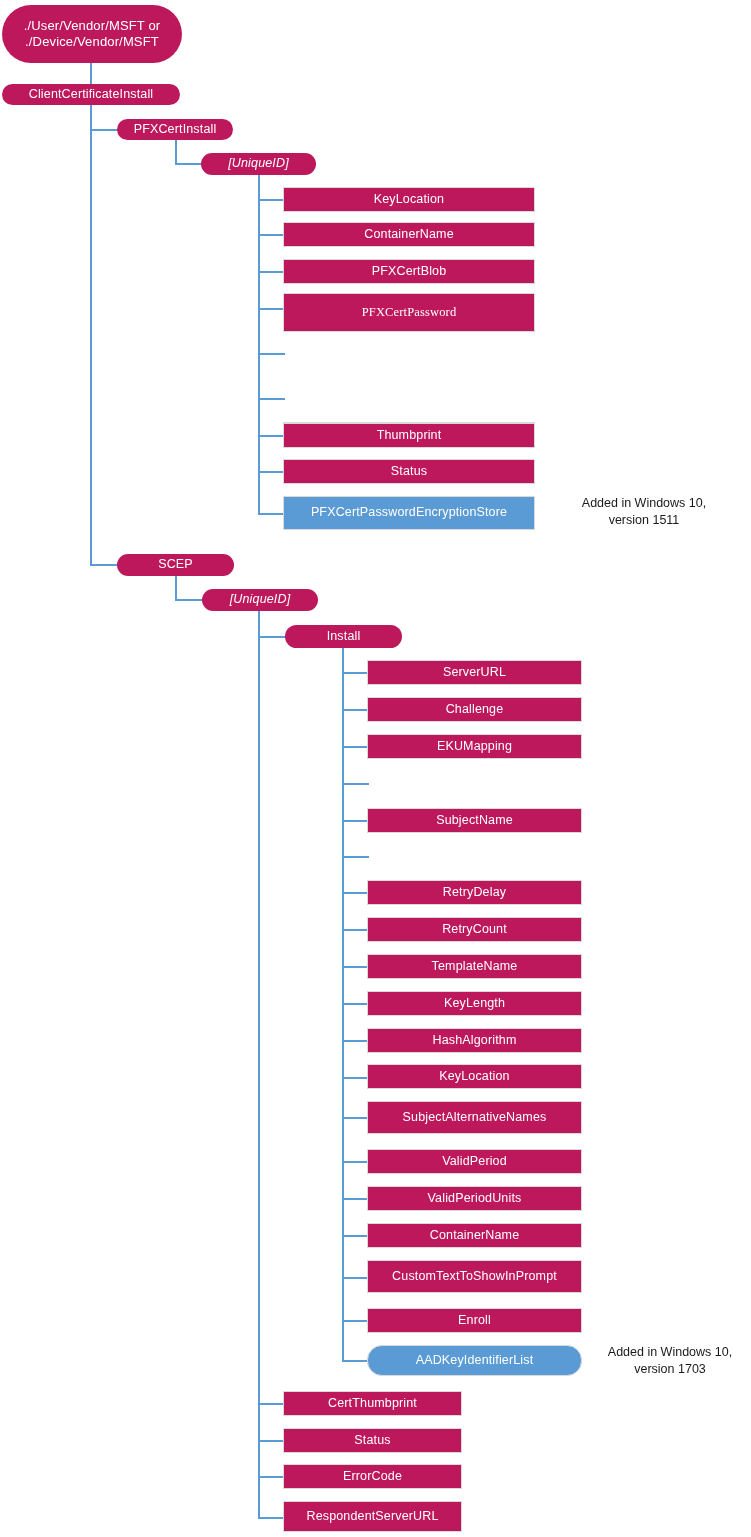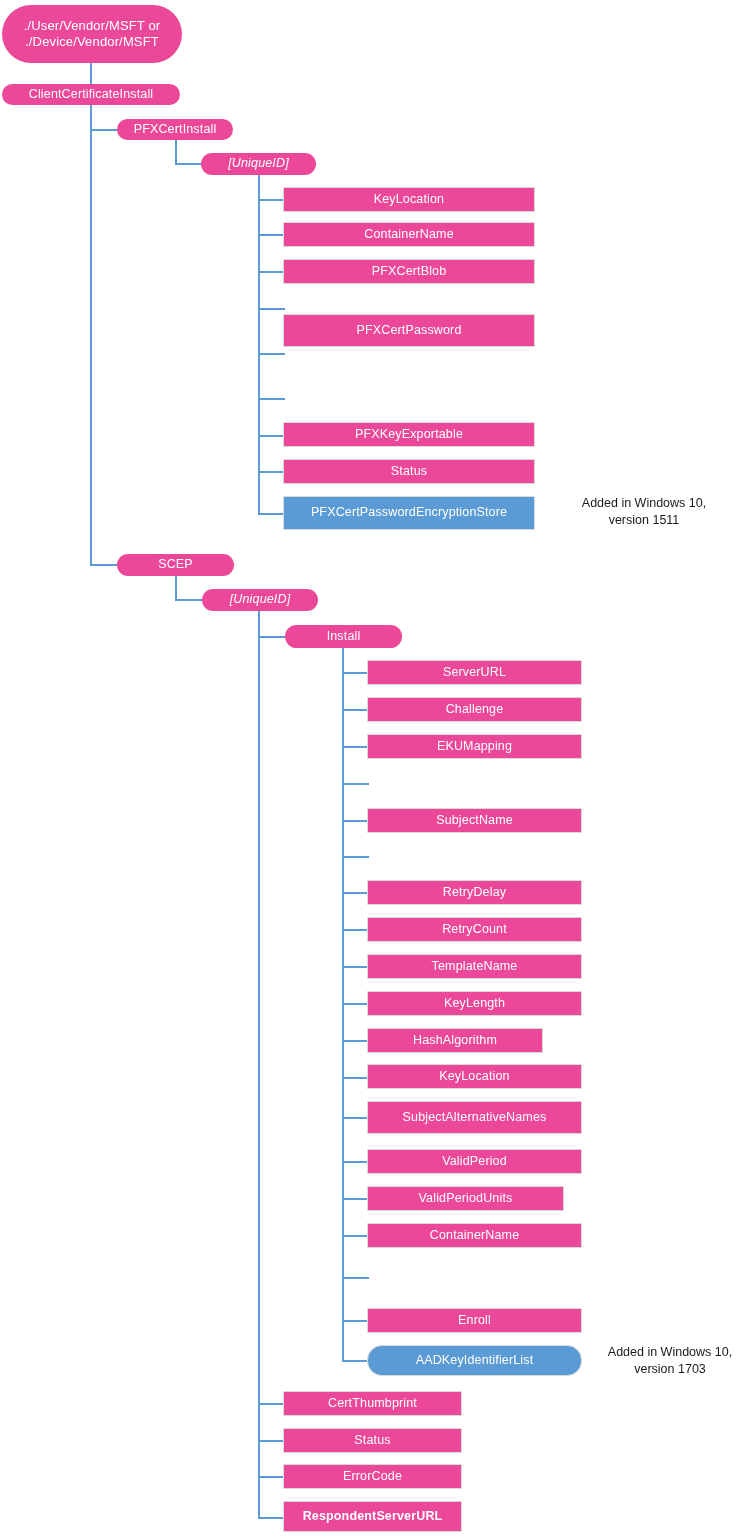--- a/index.html
+++ b/index.html
@@ -27,21 +27,21 @@
     align-items: center;
     justify-content: center;
     text-align: center;
     color: #ffffff;
     font-size: 12.5px;
     letter-spacing: 0.15px;
     line-height: 1.25;
     z-index: 3;
     white-space: pre-line;
   }
-  .node.green  { background: #ec4899; }
+  .node.green  { background: #be185d; }
   .node.blue   { background: #5B9BD5; }
   .node.rounded {
     border-radius: 999px;
   }
   .node.rect {
     border: 1px solid #d9d9d9;
     border-radius: 1px;
   }
   .node.italic { font-style: italic; }
 
@@ -126,52 +126,54 @@
 
   <div class="node green rounded" style="left:2px; top:84px; width:178px; height:21px;">ClientCertificateInstall</div>
 
   <div class="node green rounded" style="left:117px; top:119px; width:116px; height:21px;">PFXCertInstall</div>
 
   <div class="node green rounded italic" style="left:201px; top:153px; width:115px; height:22px;">[UniqueID]</div>
 
   <div class="node green rect" style="left:283px; top:187px; width:252px; height:25px;">KeyLocation</div>
   <div class="node green rect" style="left:283px; top:222px; width:252px; height:25px;">ContainerName</div>
   <div class="node green rect" style="left:283px; top:259px; width:252px; height:25px;">PFXCertBlob</div>
-  <div class="node green rect" style="left:283px; top:314px; width:252px; height:33px;">PFXCertPassword</div>
+  <div class="node green rect" style="left:283px; top:293px; width:252px; height:39px;font-family:Liberation Serif, serif;">PFXCertPassword</div>
   <div class="node green rect" style="left:283px; top:386px; width:252px; height:25px;margin-top:36px;">PFXKeyExportable</div>
+  <div class="node green rect" style="left:283px; top:423px; width:252px; height:25px;">Thumbprint</div>
   <div class="node green rect" style="left:283px; top:459px; width:252px; height:25px;">Status</div>
   <div class="node blue rect" style="left:283px; top:496px; width:252px; height:34px;">PFXCertPasswordEncryptionStore</div>
 
   <div class="note" style="left:544px; top:495px; width:200px;">Added in Windows 10,
 version 1511</div>
 
   <div class="node green rounded" style="left:117px; top:554px; width:117px; height:22px;">SCEP</div>
 
   <div class="node green rounded italic" style="left:202px; top:589px; width:116px; height:22px;">[UniqueID]</div>
 
   <div class="node green rounded" style="left:285px; top:625px; width:117px; height:23px;">Install</div>
 
   <div class="node green rect" style="left:367px; top:660px; width:215px; height:25px;">ServerURL</div>
   <div class="node green rect" style="left:367px; top:697px; width:215px; height:25px;">Challenge</div>
   <div class="node green rect" style="left:367px; top:734px; width:215px; height:25px;">EKUMapping</div>
   <div class="node green rect" style="left:367px; top:808px; width:215px; height:25px;">SubjectName</div>
   <div class="node green rect" style="left:367px; top:880px; width:215px; height:25px;">RetryDelay</div>
   <div class="node green rect" style="left:367px; top:917px; width:215px; height:25px;">RetryCount</div>
   <div class="node green rect" style="left:367px; top:954px; width:215px; height:25px;">TemplateName</div>
   <div class="node green rect" style="left:367px; top:991px; width:215px; height:25px;">KeyLength</div>
-  <div class="node green rect" style="left:367px; top:1028px; width:176px; height:25px;">HashAlgorithm</div>
+  <div class="node green rect" style="left:367px; top:1028px; width:215px; height:25px;">HashAlgorithm</div>
   <div class="node green rect" style="left:367px; top:1064px; width:215px; height:25px;">KeyLocation</div>
   <div class="node green rect" style="left:367px; top:1101px; width:215px; height:33px;">SubjectAlternativeNames</div>
   <div class="node green rect" style="left:367px; top:1149px; width:215px; height:25px;">ValidPeriod</div>
-  <div class="node green rect" style="left:367px; top:1186px; width:197px; height:25px;">ValidPeriodUnits</div>
+  <div class="node green rect" style="left:367px; top:1186px; width:215px; height:25px;">ValidPeriodUnits</div>
   <div class="node green rect" style="left:367px; top:1223px; width:215px; height:25px;">ContainerName</div>
+  <div class="node green rect" style="left:367px; top:1260px; width:215px; height:33px;">CustomTextToShowInPrompt</div>
   <div class="node green rect" style="left:367px; top:1308px; width:215px; height:25px;">Enroll</div>
   <div class="node blue rect" style="left:367px; top:1345px; width:215px; height:31px;border-radius:15px;">AADKeyIdentifierList</div>
 
   <div class="note" style="left:590px; top:1344px; width:160px;">Added in Windows 10,
 version 1703</div>
 
   <div class="node green rect" style="left:283px; top:1391px; width:179px; height:25px;">CertThumbprint</div>
   <div class="node green rect" style="left:283px; top:1428px; width:179px; height:25px;">Status</div>
   <div class="node green rect" style="left:283px; top:1464px; width:179px; height:25px;">ErrorCode</div>
-  <div class="node green rect" style="left:283px; top:1501px; width:179px; height:31px;font-weight:bold;">RespondentServerURL</div>
+  <div class="node green rect" style="left:283px; top:1501px; width:179px; height:31px;">RespondentServerURL</div>
 
 </div>
 
 </body></html>

